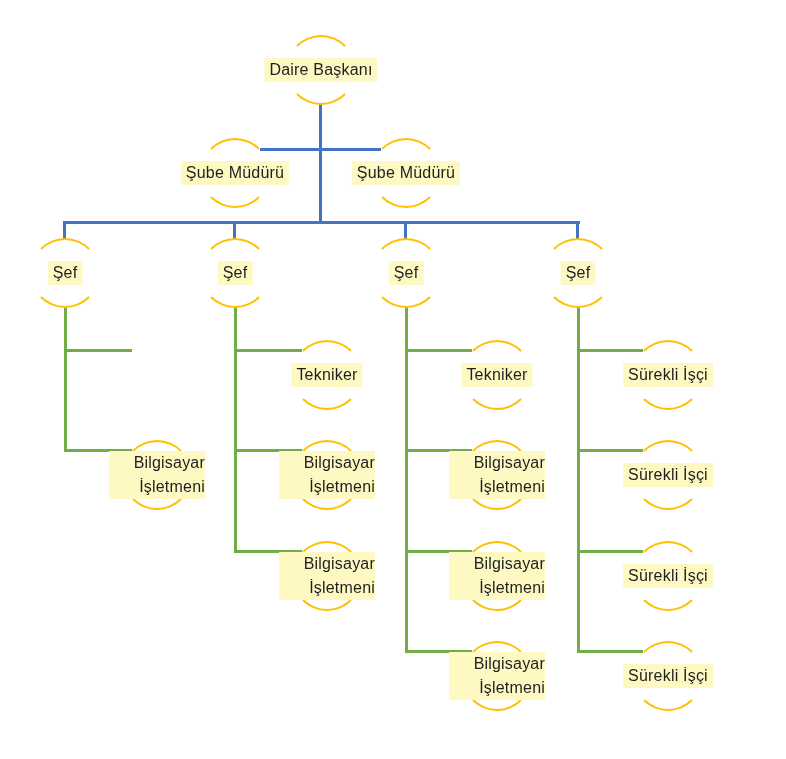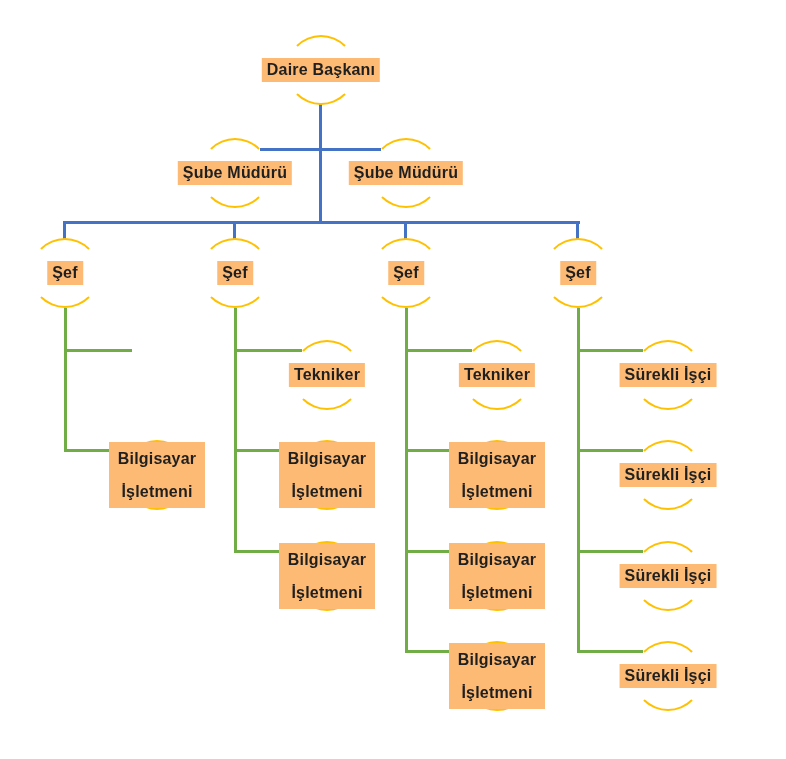--- a/index.html
+++ b/index.html
@@ -43,34 +43,33 @@
     border: 2.5px solid transparent;
     border-top-color: #FFC000;
     border-bottom-color: #FFC000;
     border-radius: 50%;
   }
   .label {
     position: absolute;
     left: 50%;
     top: 50%;
     transform: translate(-50%, -50%);
-    background: #fdba74;
+    background: #fef9c3;
     color: #1f1f1f;
     font-size: 16px;
     letter-spacing: 0.2px;
     line-height: 22px;
     white-space: nowrap;
     padding: 1px 5px;
-    text-align: center;
-    font-weight: bold;
+    text-align: right;
   }
   .node.wrap .label {
     white-space: normal;
     width: 96px;
-    line-height: 33px;
+    line-height: 24px;
     padding: 0;
   }
 </style>
 </head>
 <body>
 
 <div class="canvas">
 
   <div class="line blue v3" style="left:319px; top:104px; height:119px;"></div>
   <div class="line blue h3" style="left:260px; top:148px; width:121px;"></div>

